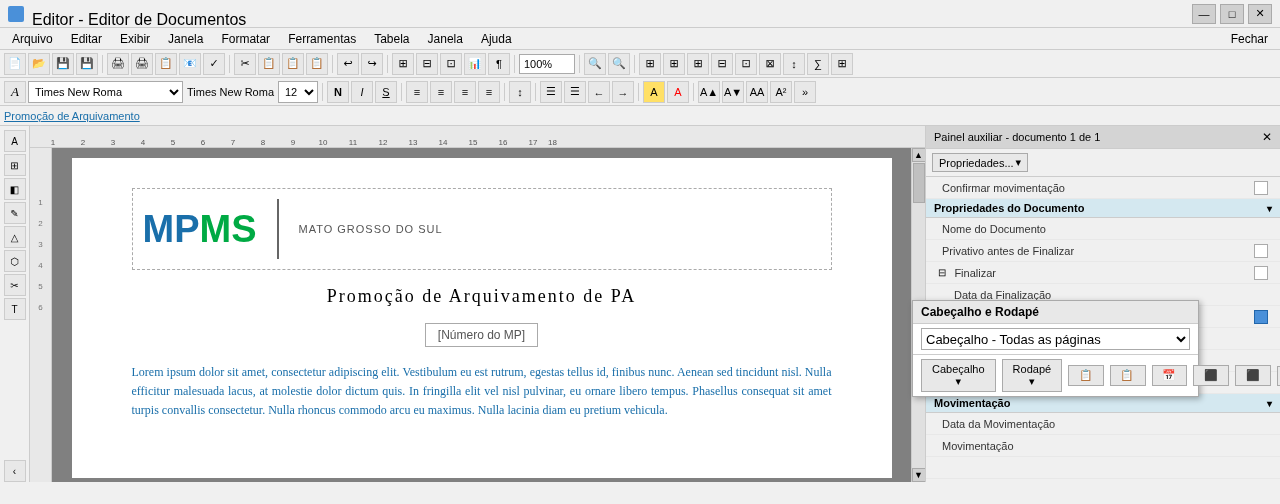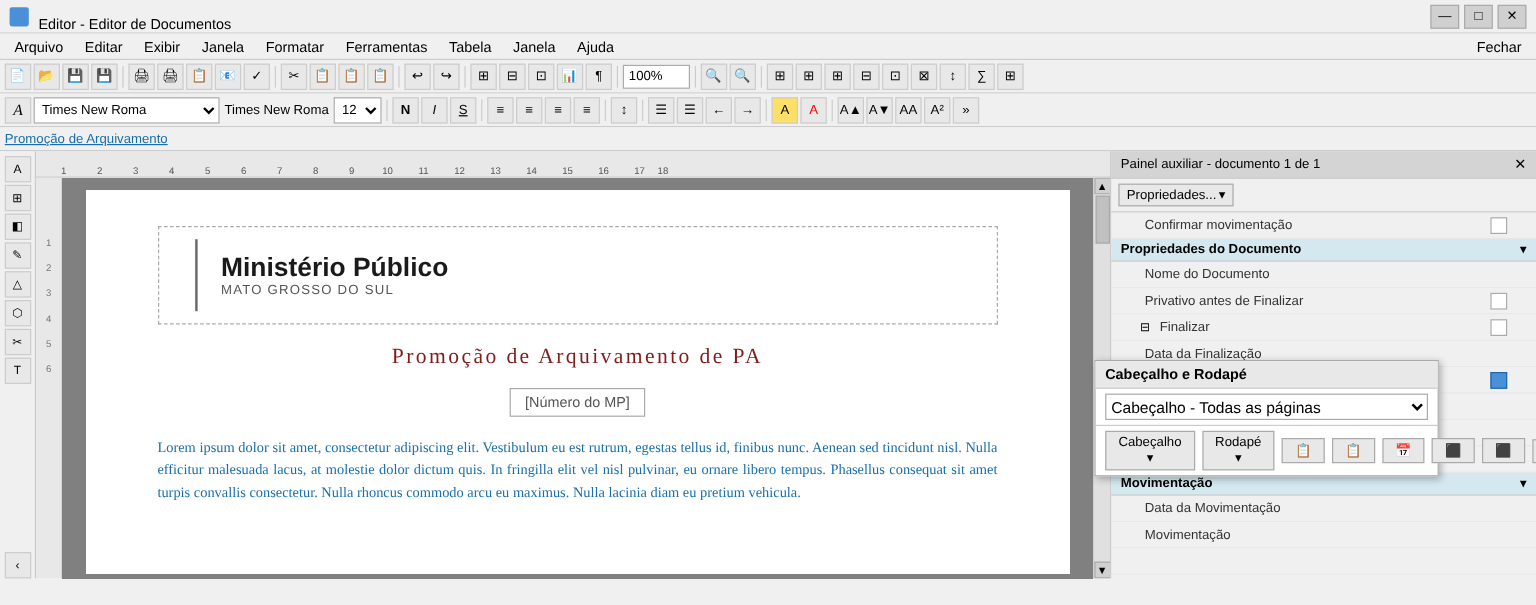--- a/index.html
+++ b/index.html
@@ -10,21 +10,21 @@
       background: #f0f0f0;
       height: 28px;
       display: flex;
       align-items: center;
       padding: 0 8px;
       border-bottom: 1px solid #ccc;
       justify-content: space-between;
     }
     .title-bar-left { display: flex; align-items: center; gap: 8px; }
     .title-bar-icon { width: 16px; height: 16px; background: #4a90d9; border-radius: 2px; display: inline-block; }
-    .title-text { font-size: 12px; font-weight: normal; margin-top: 12px; }
+    .title-text { font-size: 16px; font-weight: normal; margin-top: 12px; }
     .title-bar-controls { display: flex; gap: 4px; }
     .title-btn { width: 24px; height: 20px; background: #d0d0d0; border: 1px solid #aaa; cursor: pointer; font-size: 11px; display: flex; align-items: center; justify-content: center; }
 
     
     .menu-bar {
       background: #f0f0f0;
       height: 22px;
       display: flex;
       align-items: center;
       padding: 0 4px;
@@ -180,21 +180,21 @@
       border: 1px solid #aaa;
       padding: 2px 6px;
       cursor: pointer;
       display: flex; align-items: center; gap: 2px;
     }
 
     .panel-content { flex: 1; overflow-y: auto; }
     .panel-row {
       display: flex;
       align-items: center;
-      padding: 2px 24px;
+      padding: 2px 12px;
       min-height: 22px;
       border-bottom: 1px solid #e8e8e8;
       justify-content: space-between;
     }
     .panel-row-label { font-size: 11px; color: #333; flex: 1; padding-left: 4px; }
     .panel-row-check { width: 14px; height: 14px; border: 1px solid #aaa; background: white; margin-left: auto; }
 
     .panel-section-header {
       background: #d4e8f0;
       padding: 3px 8px;
@@ -272,21 +272,21 @@
     .mp-logo { display: flex; align-items: center; gap: 0; }
     .mp-divider { width: 2px; height: 60px; background: #666; margin: 0 20px; }
     .mp-ministry { display: flex; flex-direction: column; justify-content: center; }
     .mp-ministry-title { font-size: 22px; font-weight: bold; color: #1a1a1a; font-family: Arial, sans-serif; }
     .mp-ministry-sub { font-size: 11px; color: #555; letter-spacing: 1px; font-family: Liberation Sans, sans-serif; }
 
     .doc-title {
       text-align: center;
       font-family: 'Times New Roman', serif;
       font-size: 18px;
-      color: #7f1d1d;
+      color: #000000;
       margin: 16px 0;
       letter-spacing: 2px;
     }
 
     .doc-field-box {
       border: 1px solid #aaa;
       padding: 4px 12px;
       display: inline-block;
       margin: 6px auto;
       font-family: Arial, sans-serif;
@@ -487,23 +487,26 @@
         <span>3</span>
         <span>4</span>
         <span>5</span>
         <span>6</span>
       </div>
 
       <div class="doc-scroll">
         <div class="doc-page">
 
           <div class="doc-header-box">
+            <div class="mp-logo">
+              <span style="font-size:38px; font-weight:900; color:#1a6faa; font-family:Arial,sans-serif;">MP</span>
+                <span style="font-size:38px; font-weight:900; color:#00aa44; font-family:Arial,sans-serif;">MS</span>
+            </div>
             <div class="mp-divider"></div>
             <div class="mp-ministry">
-              <span class="mp-ministry-title">Ministério Público</span>
               <span class="mp-ministry-sub">MATO GROSSO DO SUL</span>
             </div>
           </div>
 
           <div class="doc-title">Promoção de Arquivamento de PA</div>
 
           <div class="doc-field-box">[Número do MP]</div>
 
           <div style="margin-top:16px;">
             <p class="doc-body">Lorem ipsum dolor sit amet, consectetur adipiscing elit. Vestibulum eu est rutrum, egestas tellus id, finibus nunc. Aenean sed tincidunt nisl. Nulla efficitur malesuada lacus, at molestie dolor dictum quis. In fringilla elit vel nisl pulvinar, eu ornare libero tempus. Phasellus consequat sit amet turpis convallis consectetur. Nulla rhoncus commodo arcu eu maximus. Nulla lacinia diam eu pretium vehicula.</p>

